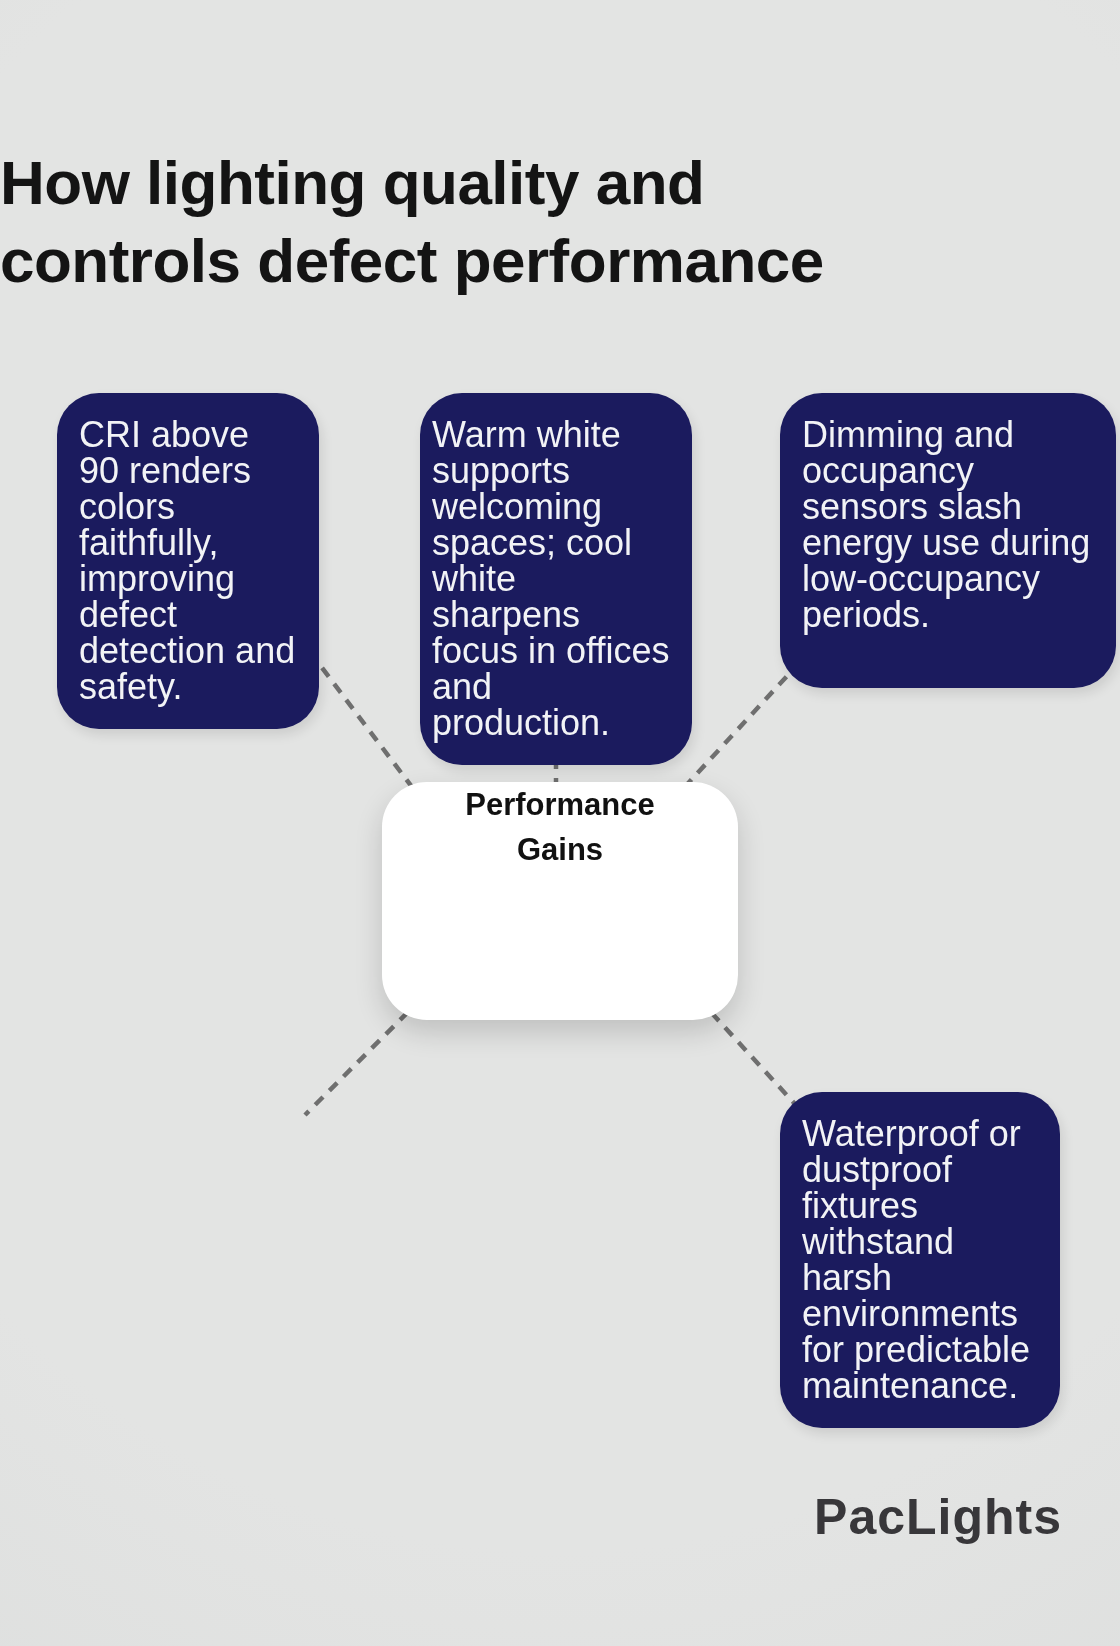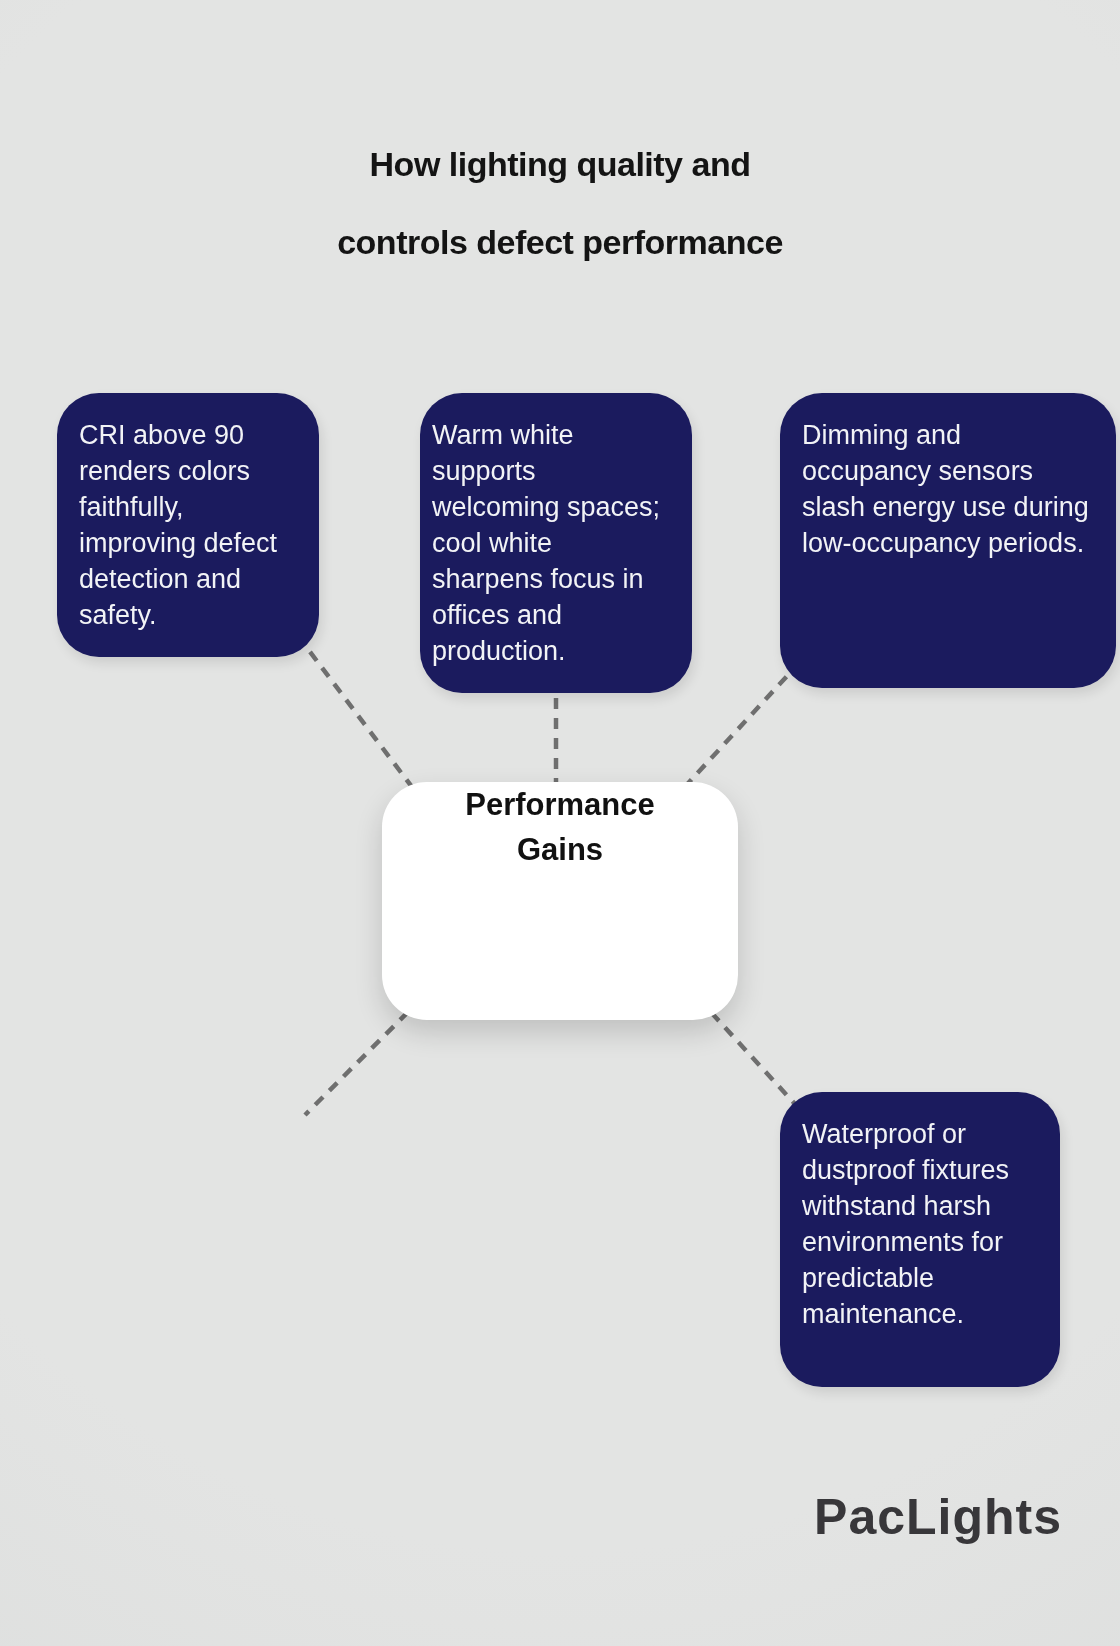--- a/index.html
+++ b/index.html
@@ -14,40 +14,40 @@
     height: 1646px;
     margin: 0 auto;
     overflow: hidden;
     background: radial-gradient(130% 95% at 50% 42%, #e3e4e3 55%, #d9dbda 100%);
   }
   .page-title {
     position: absolute;
     top: 102px;
     left: 0;
     width: 1120px;
-    text-align: center;
-    font-size: 34px;
+    text-align: left;
+    font-size: 62px;
     line-height: 78px;
     font-weight: bold;
     letter-spacing: -0.5px;
     color: #141414;
   }
   .connector-layer {
     position: absolute;
     top: 0; left: 0;
     width: 1120px;
     height: 1646px;
     z-index: 0;
   }
   .card {
     position: absolute;
     background: #1b1b5e;
     border-radius: 42px;
     color: #f2f3f6;
-    font-size: 27px;
+    font-size: 36px;
     line-height: 36px;
     padding: 24px 22px;
     box-sizing: border-box;
     z-index: 1;
     box-shadow: 3px 6px 12px rgba(0,0,0,0.10);
   }
   .card-cri       { left: 57px;  top: 393px; width: 262px; min-height: 257px; }
   .card-colortemp { left: 420px; top: 393px; width: 272px; min-height: 295px; padding-left: 12px; }
   .card-sensors   { left: 780px; top: 393px; width: 336px; min-height: 295px; }
   .card-lifespan  { left: 60px;  top: 1092px; width: 277px; min-height: 257px; }

